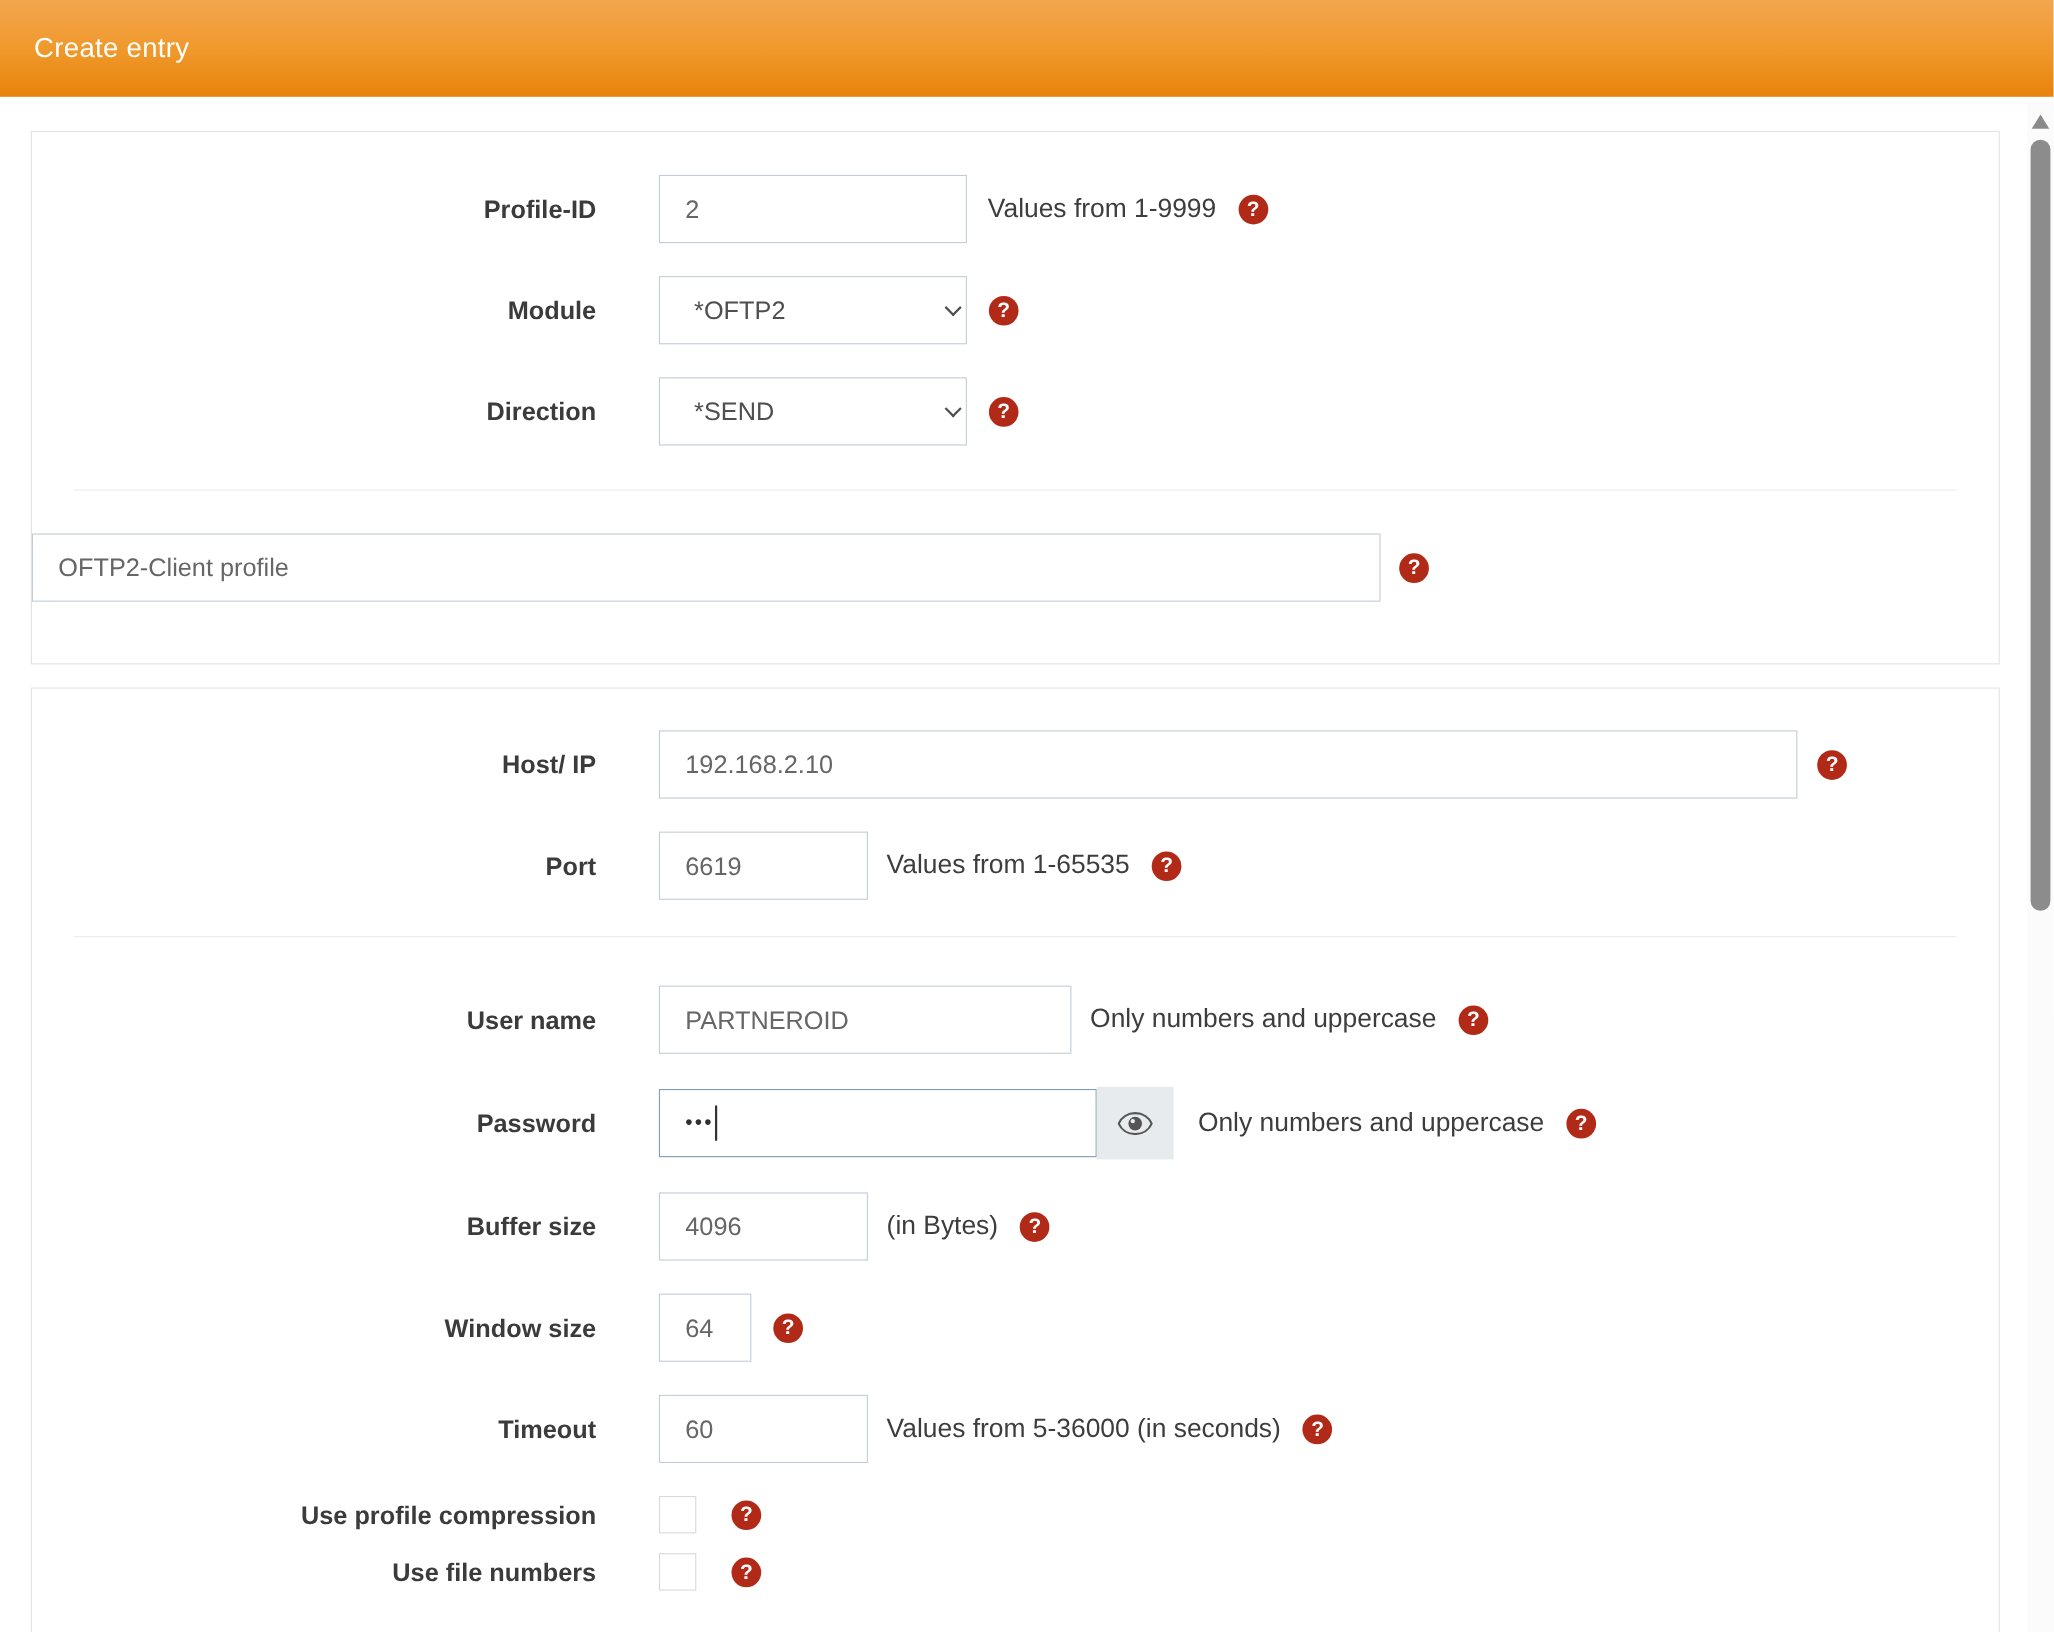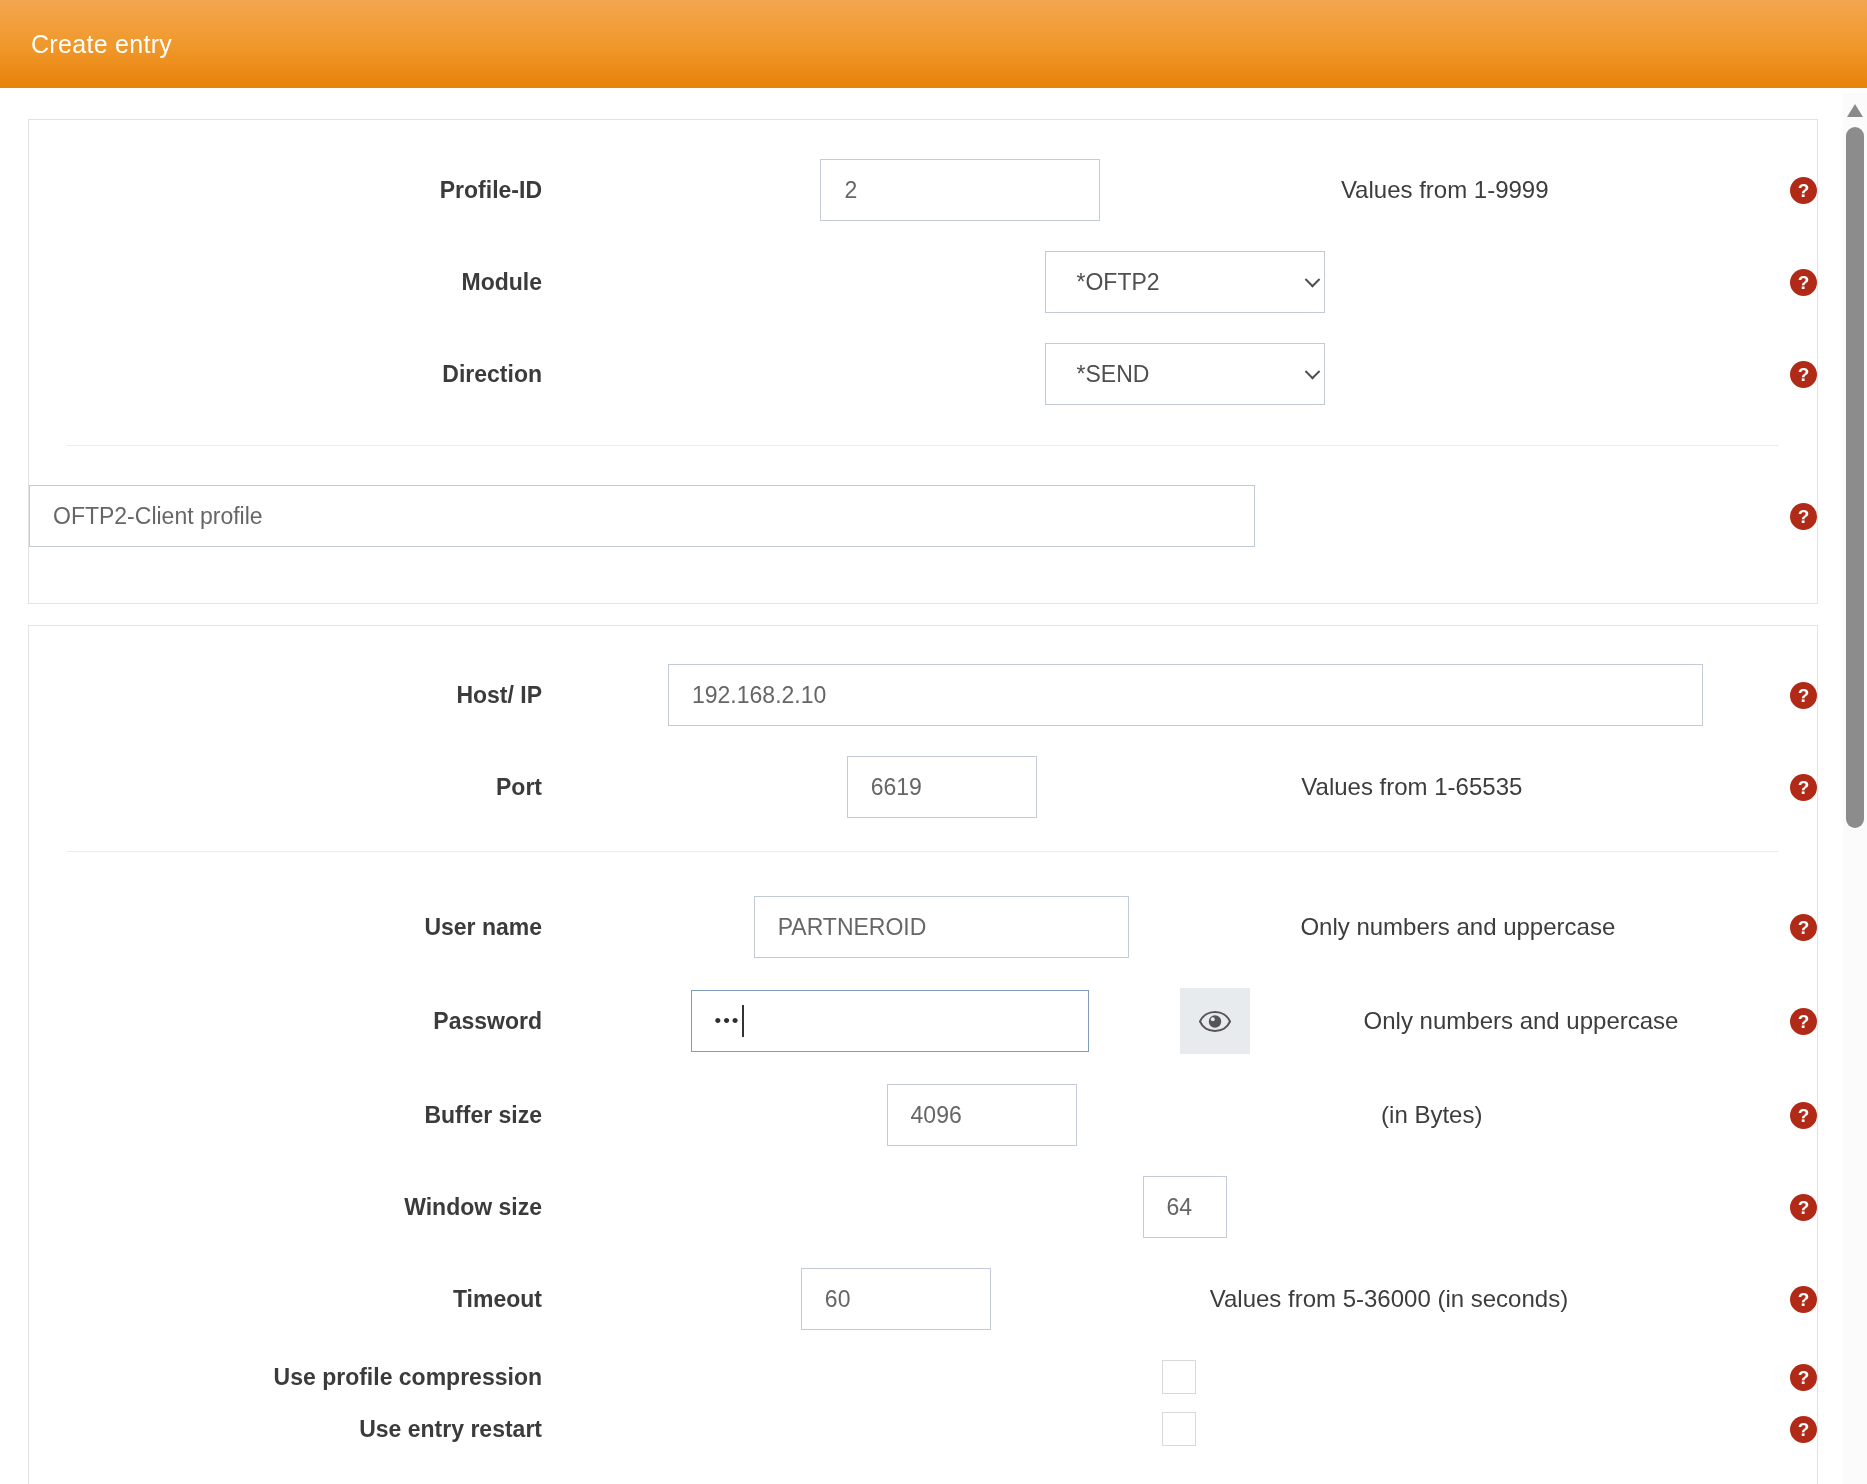--- a/index.html
+++ b/index.html
@@ -17,21 +17,21 @@
     display:flex; align-items:center; padding-left:31px;
   }
   .app-header h1 { margin:0; color:#ffffff; font-size:25px; font-weight:400; letter-spacing:.3px; }
 
   
   .content { position:absolute; left:28px; top:119px; width:1790px; }
   .card { background:#ffffff; border:1px solid #e3e3e3; }
   .card-general { padding:39px 0 56px 0; }
   .card-connection { margin-top:21px; padding:38px 0 70px 0; }
 
-  .row { display:flex; align-items:center; margin-bottom:30px;justify-content:space-between; }
+  .row { display:flex; align-items:center; margin-bottom:30px; }
   .row:last-child { margin-bottom:0; }
   .lbl {
     width:570px; padding-right:57px; text-align:right; flex:none;
     font-size:23px; font-weight:700; color:#3b3b3b;
   }
 
   .inp {
     height:62px; border:1px solid #c3ccd6; background:#fff;
     font-family:"Liberation Sans", sans-serif;
     font-size:23px; color:#666666; padding:0 12px 0 23px; outline:none;
@@ -202,21 +202,21 @@
       <span class="help">?</span>
     </div>
 
     <div class="row row-check">
       <label class="lbl">Use profile compression</label>
       <input type="checkbox" class="chk" style="">
       <span class="help">?</span>
     </div>
 
     <div class="row row-check">
-      <label class="lbl">Use entry restart</label>
+      <label class="lbl">Use file numbers</label>
       <input type="checkbox" class="chk" style="">
       <span class="help">?</span>
     </div>
 
   </section>
 </main>
 
 <div class="scrollbar">
   <div class="sb-arrow"></div>
   <div class="sb-thumb"></div>

